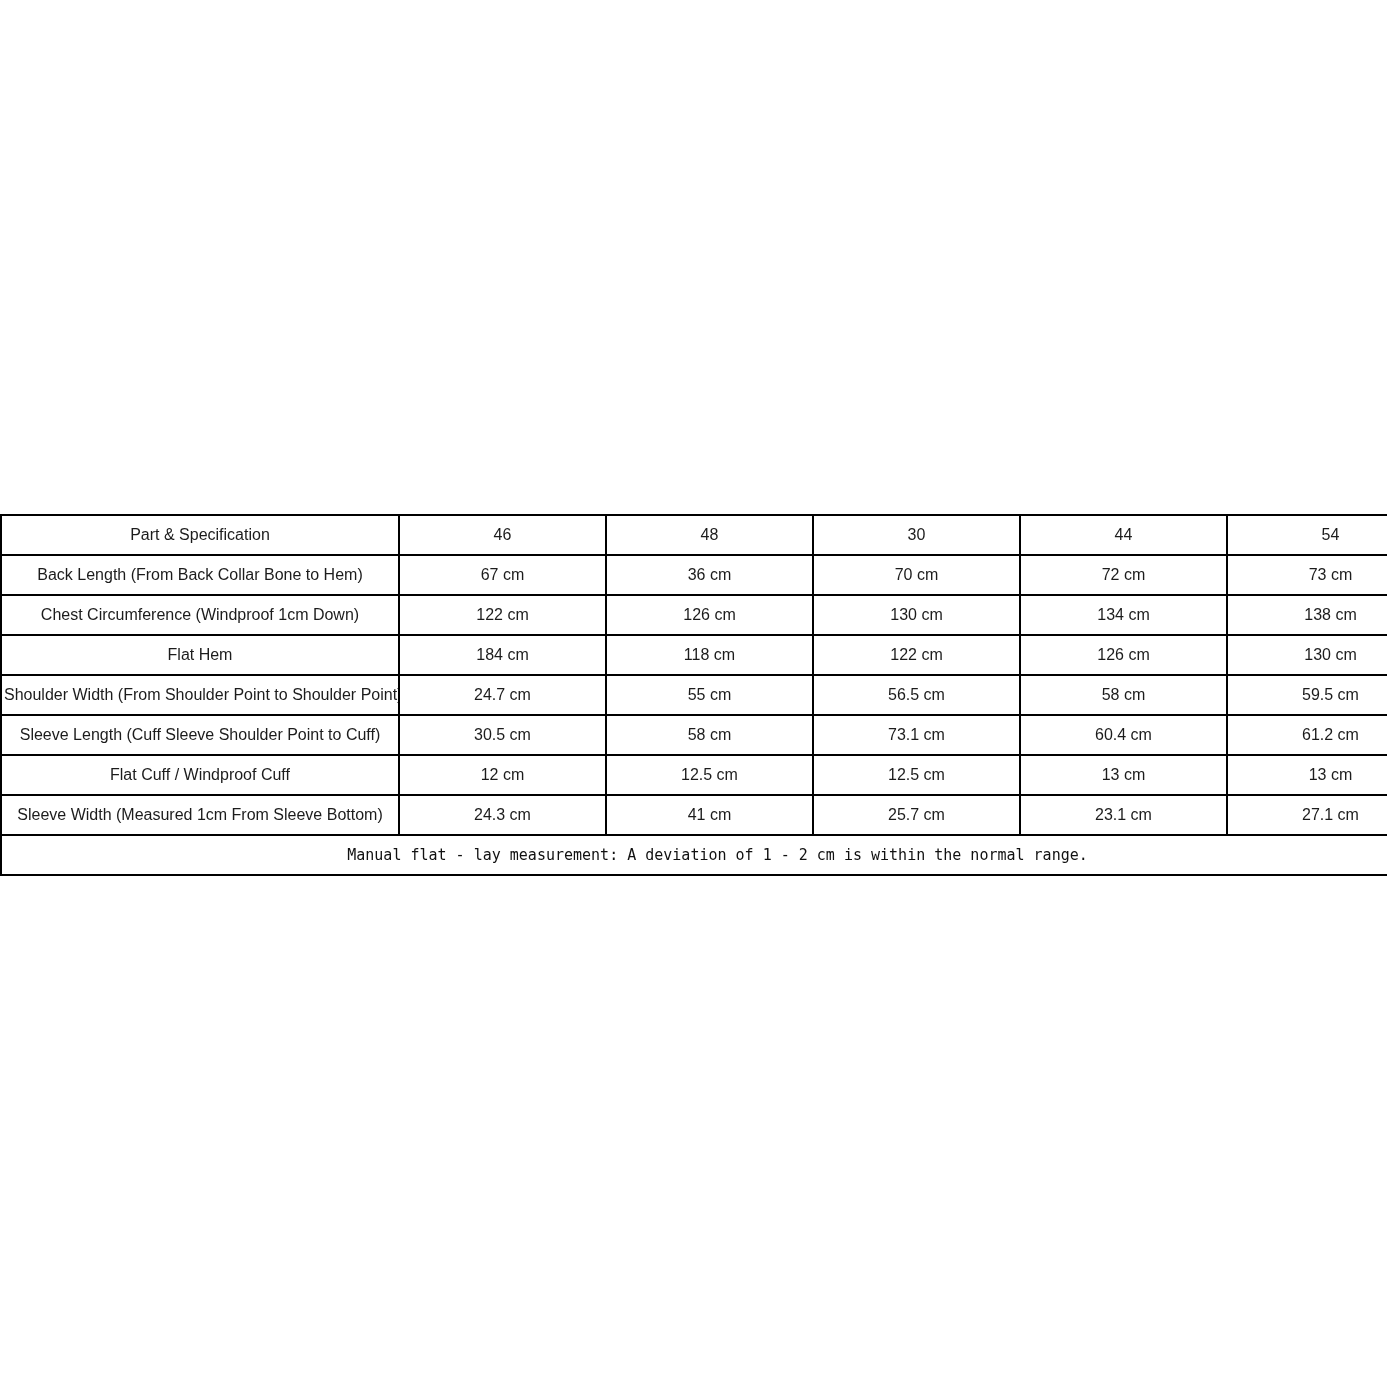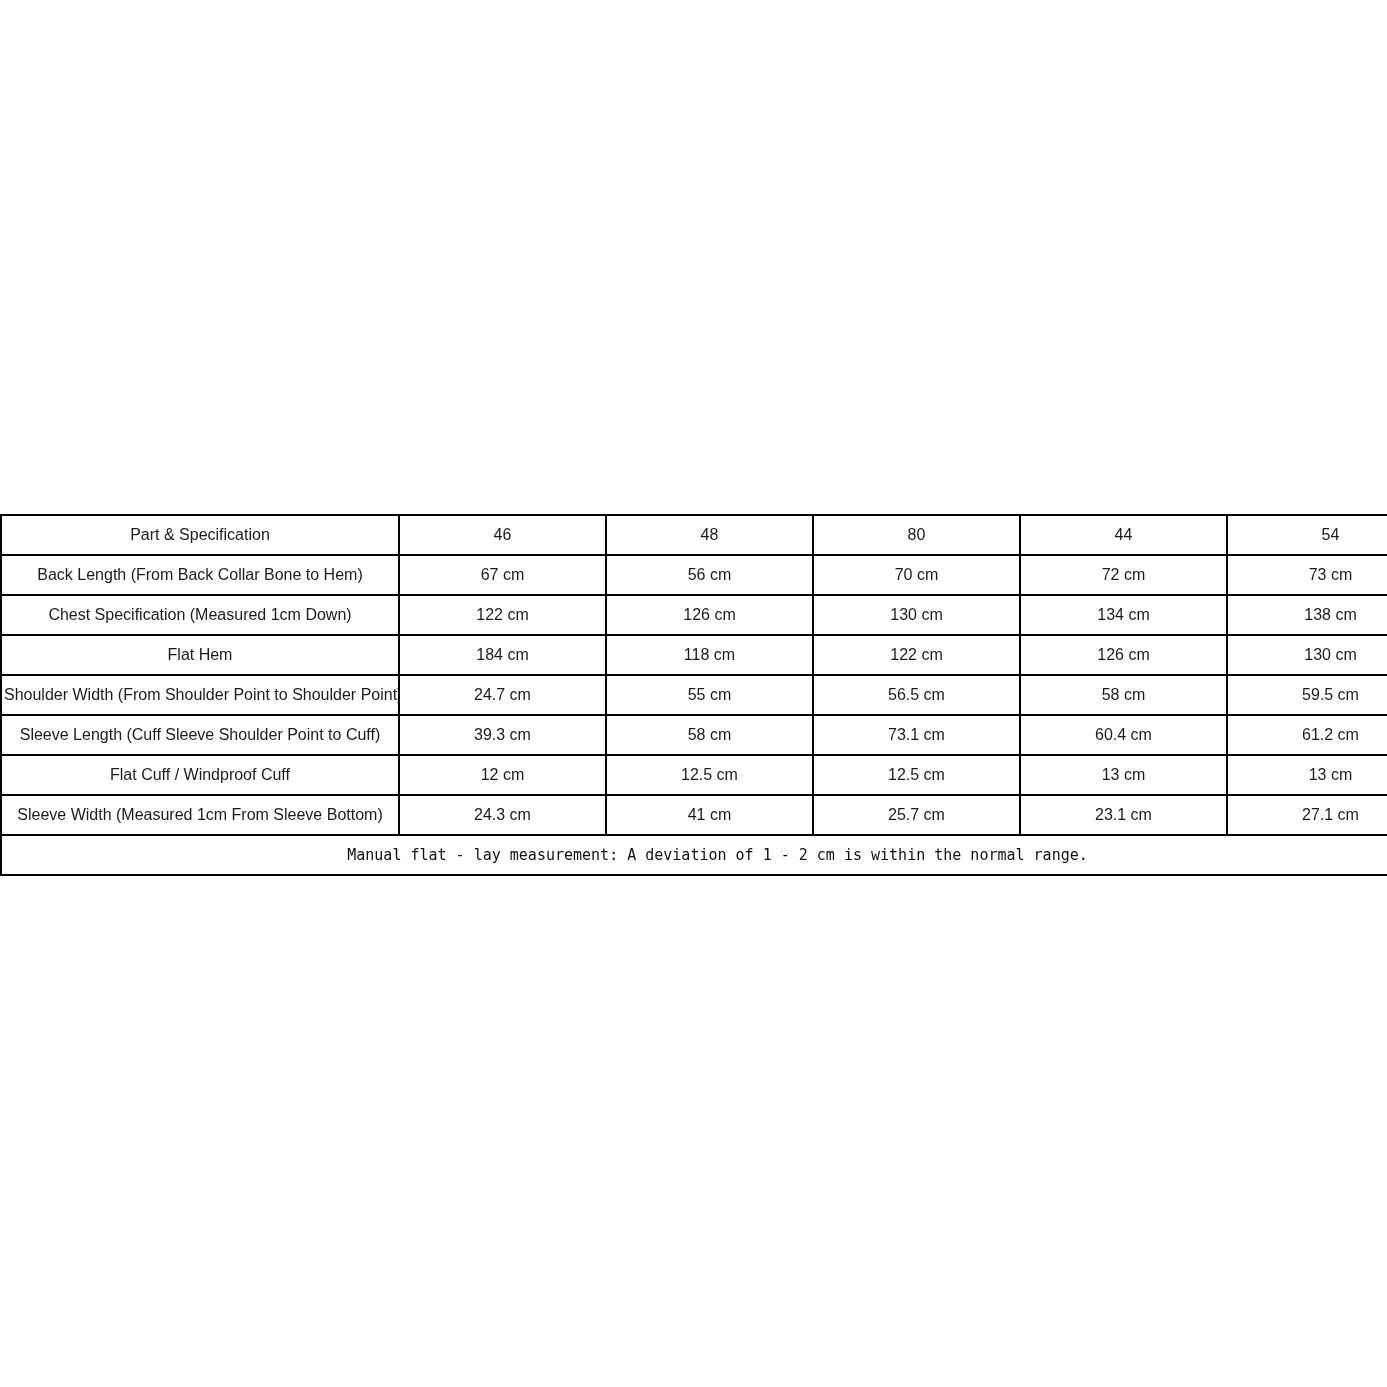--- a/index.html
+++ b/index.html
@@ -59,34 +59,34 @@
       <col style="width:207px">
       <col style="width:207px">
       <col style="width:207px">
       <col style="width:207px">
     </colgroup>
     <tbody>
       <tr>
         <td>Part &amp; Specification</td>
         <td>46</td>
         <td>48</td>
-        <td>80</td>
+        <td>30</td>
         <td>44</td>
         <td>54</td>
       </tr>
       <tr>
         <td>Back Length (From Back Collar Bone to Hem)</td>
         <td>67 cm</td>
-        <td>56 cm</td>
+        <td>36 cm</td>
         <td>70 cm</td>
         <td>72 cm</td>
         <td>73 cm</td>
       </tr>
       <tr>
-        <td>Chest Specification (Measured 1cm Down)</td>
+        <td>Chest Circumference (Windproof 1cm Down)</td>
         <td>122 cm</td>
         <td>126 cm</td>
         <td>130 cm</td>
         <td>134 cm</td>
         <td>138 cm</td>
       </tr>
       <tr>
         <td>Flat Hem</td>
         <td>184 cm</td>
         <td>118 cm</td>
@@ -97,21 +97,21 @@
       <tr>
         <td>Shoulder Width (From Shoulder Point to Shoulder Point)</td>
         <td>24.7 cm</td>
         <td>55 cm</td>
         <td>56.5 cm</td>
         <td>58 cm</td>
         <td>59.5 cm</td>
       </tr>
       <tr>
         <td>Sleeve Length (Cuff Sleeve Shoulder Point to Cuff)</td>
-        <td>39.3 cm</td>
+        <td>30.5 cm</td>
         <td>58 cm</td>
         <td>73.1 cm</td>
         <td>60.4 cm</td>
         <td>61.2 cm</td>
       </tr>
       <tr>
         <td>Flat Cuff / Windproof Cuff</td>
         <td>12 cm</td>
         <td>12.5 cm</td>
         <td>12.5 cm</td>

